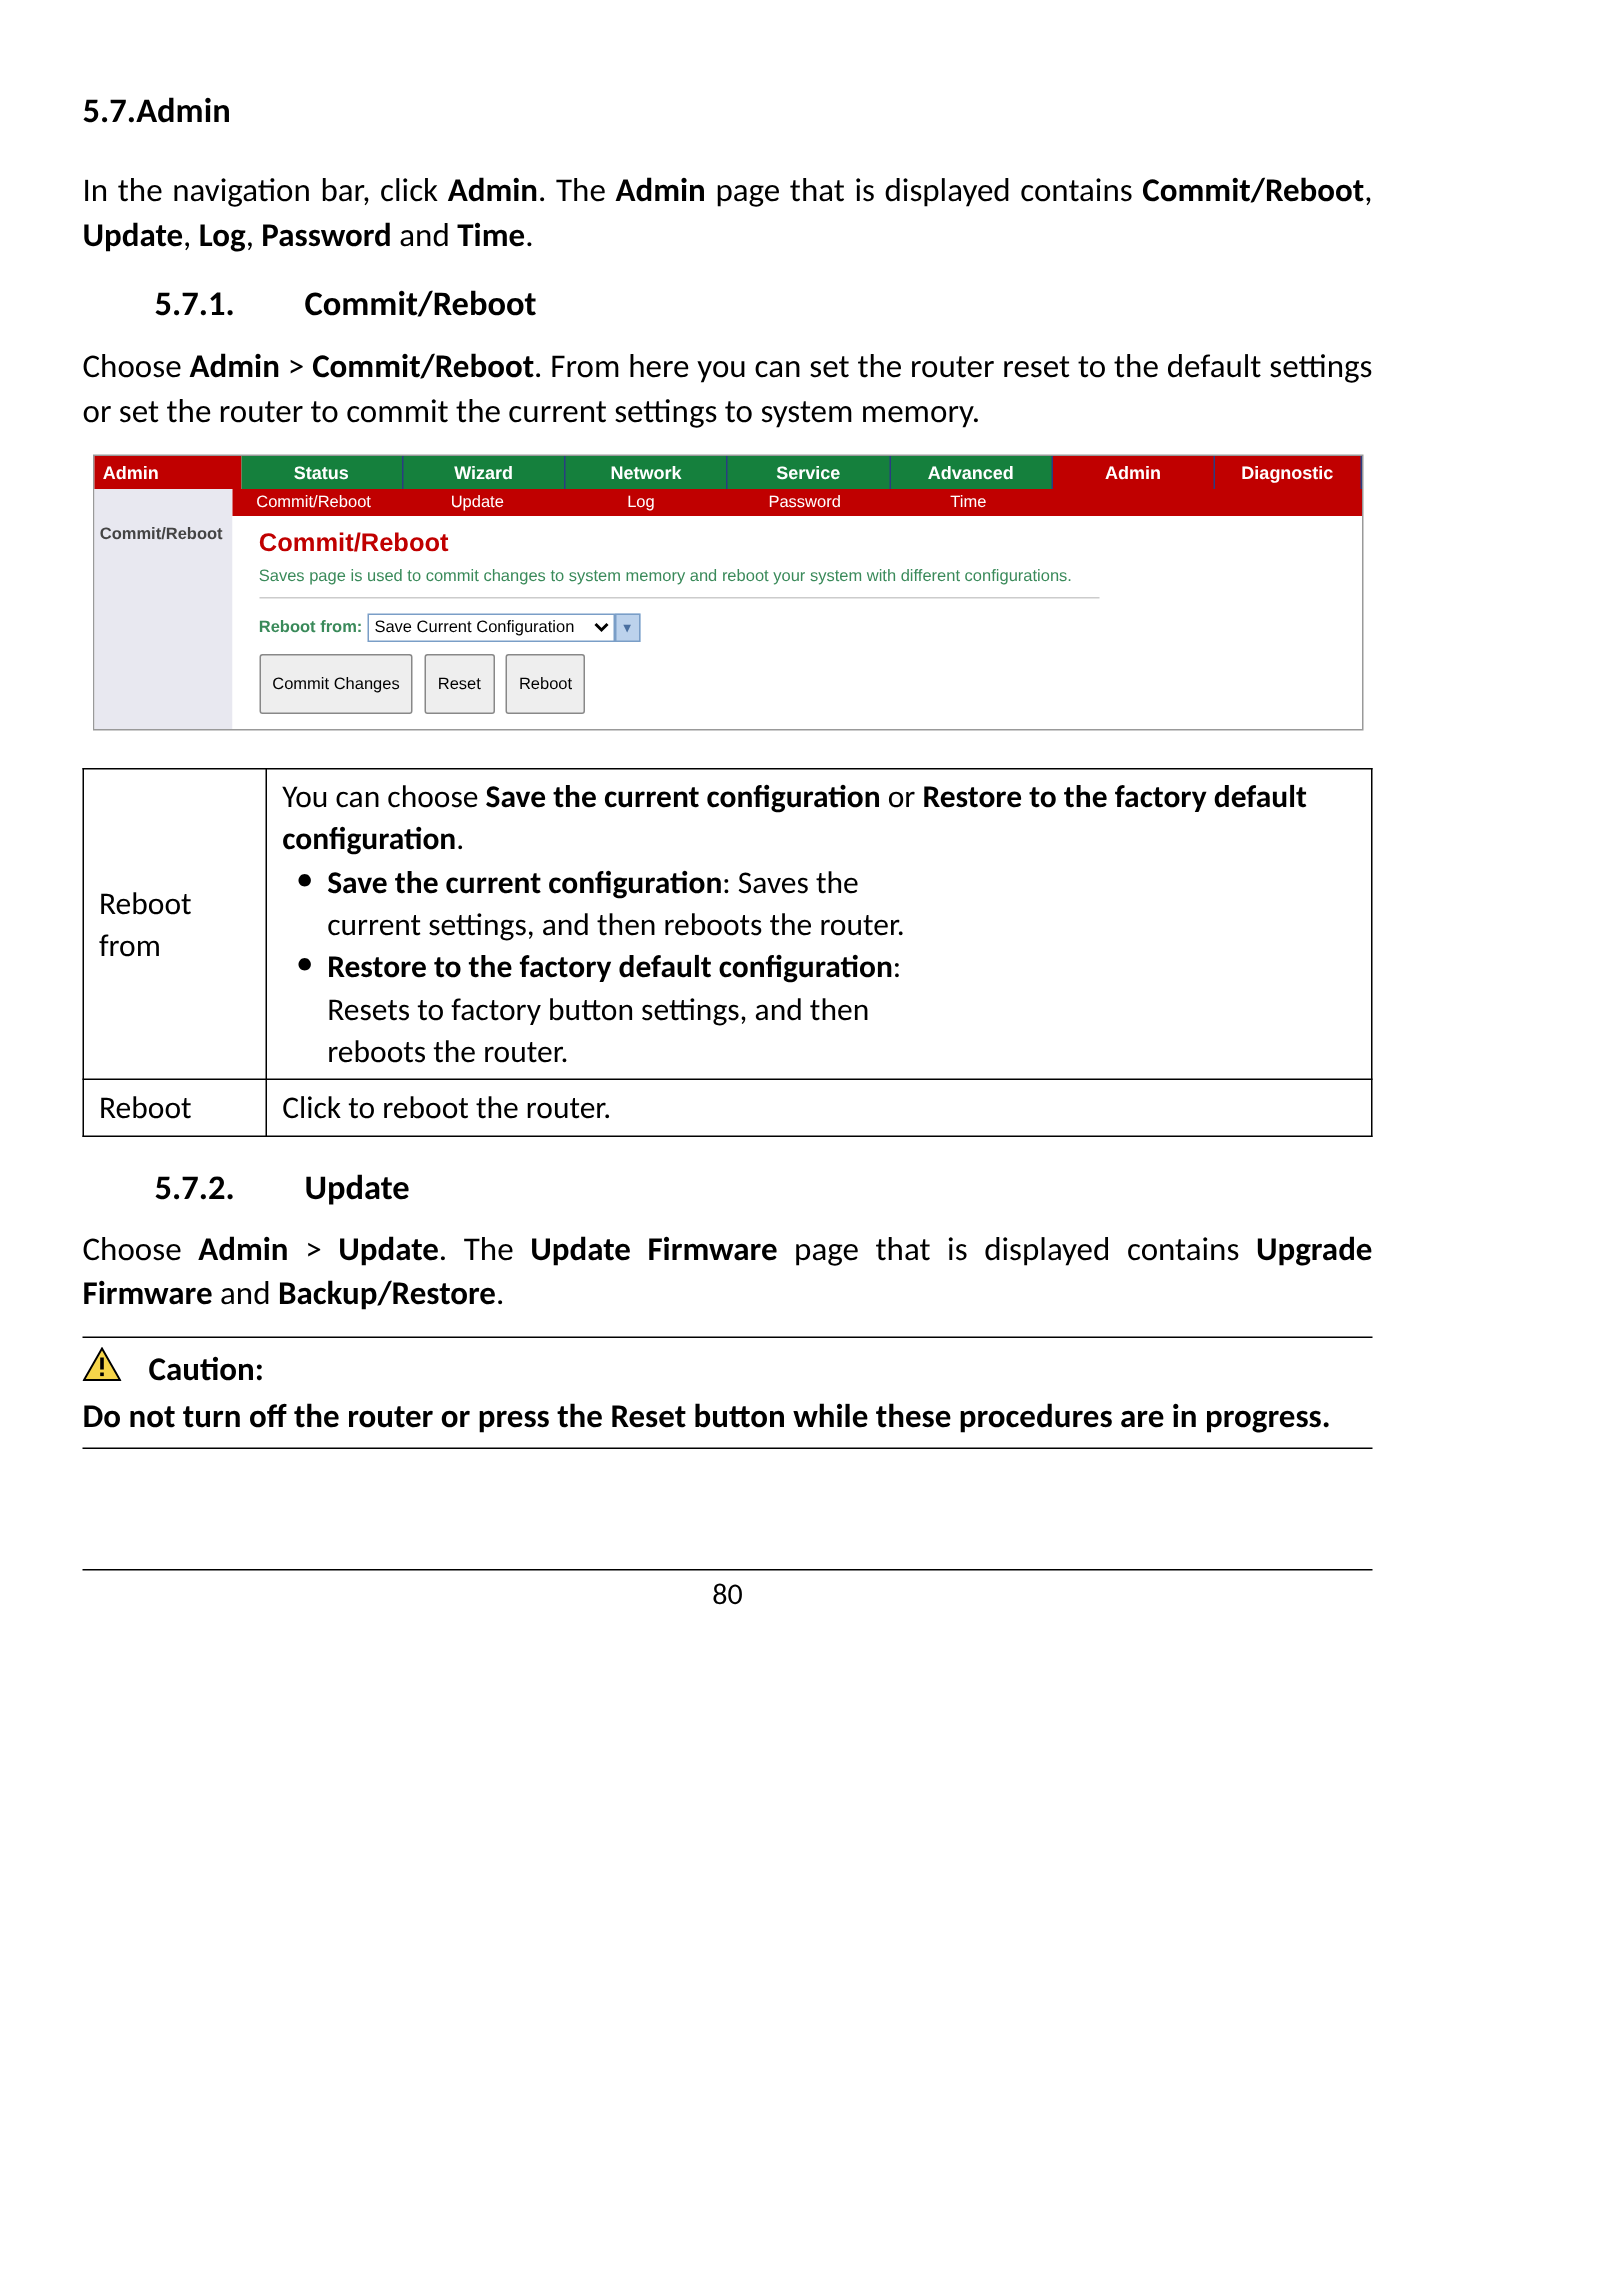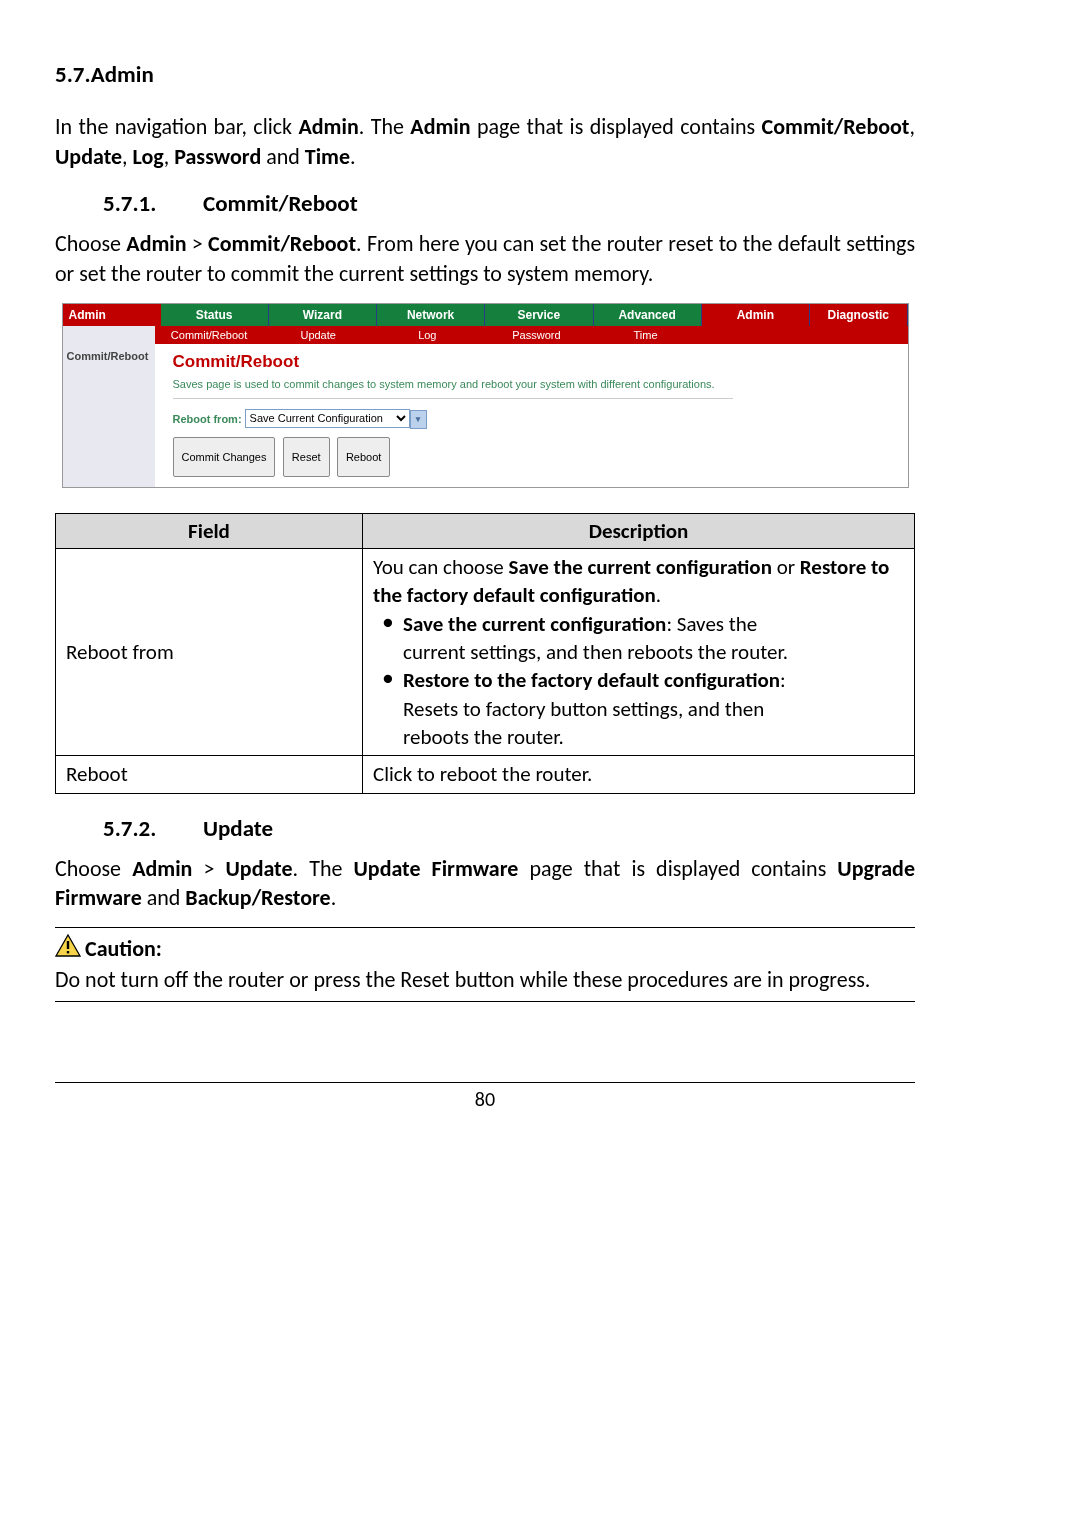--- a/index.html
+++ b/index.html
@@ -126,28 +126,28 @@
   }
   .bullet-line { display:flex; }
   .bullet-dot { width:30px; text-align:center; font-size:18px; }
   .bullet-text { flex:1; }
   .indent-cont { padding-left:30px; }
 
   
   .caution-sep { border-top:1px solid #000; margin-top:14px; }
   .caution-sep-b { border-top:1px solid #000; margin-bottom:10px; }
   .caution-head {
-    display:flex; align-items:center; gap:4px; margin:6px 0 2px 0;
+    display:flex; align-items:center; gap:18px; margin:6px 0 2px 0;
     font-size:22px; font-weight:bold;
   }
   .warn-icon {
     display:inline-block;
   }
   .caution-body {
-    font-size:22px; font-weight:normal; text-align:justify; line-height:1.35; margin-bottom:6px;
+    font-size:22px; font-weight:bold; text-align:justify; line-height:1.35; margin-bottom:6px;
   }
 
   .page-footer{
     border-top:1px solid #000;
     margin-top:80px;
     text-align:center;
     padding-top:4px;
     font-size:20px;
   }
 </style>
@@ -211,24 +211,20 @@
         <button>Commit Changes</button>
         <button>Reset</button>
         <button>Reboot</button>
       </div>
     </div>
   </div>
 </div>
 
 <table class="desc">
   <tbody>
-      <tr>
-    <th style="width:290px">Field</th>
-    <th>Description</th>
-  </tr>
   <tr>
     <td style="vertical-align:middle">Reboot from</td>
     <td>
       <span>You can choose </span><span class="bold">Save the current configuration</span><span> or </span><span class="bold">Restore to the factory default configuration</span><span>.</span>
       <div class="bullet-line">
         <div class="bullet-dot">●</div>
         <div class="bullet-text"><span class="bold">Save the current configuration</span><span>: Saves the</span></div>
       </div>
       <div class="indent-cont">current settings, and then reboots the router.</div>
       <div class="bullet-line">

